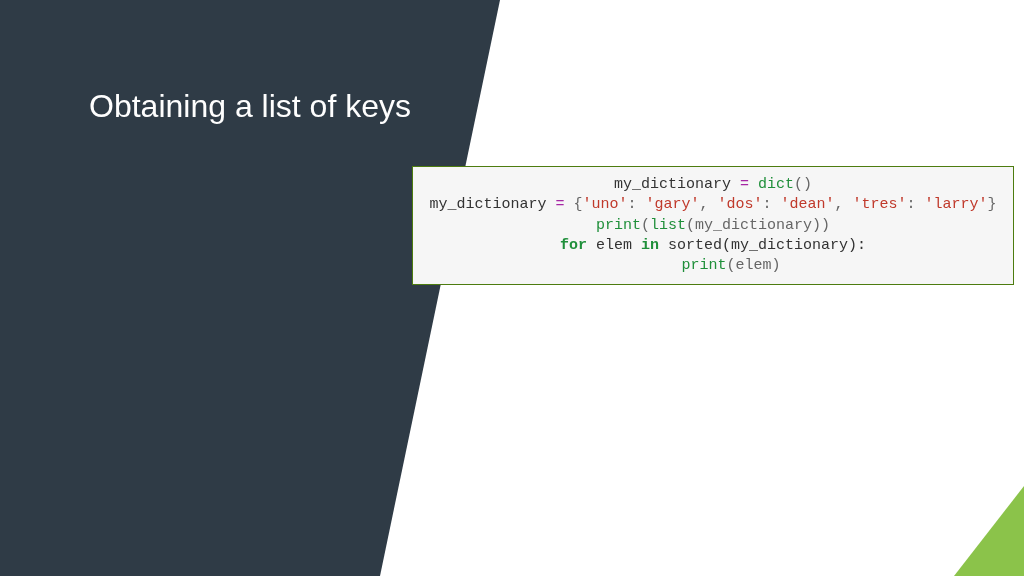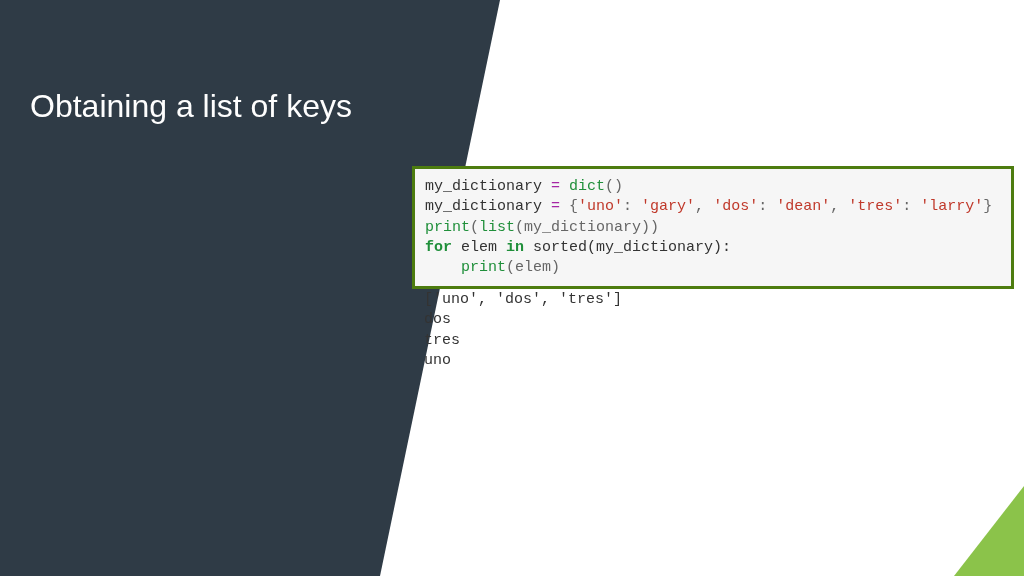--- a/index.html
+++ b/index.html
@@ -1,15 +1,15 @@
 <!DOCTYPE html>
 <html><head>
 <meta charset="utf-8">
 <style>
-  * { margin: 0; padding: 0; box-sizing: border-box; }
+  * { margin: 0; padding: 0; box-sizing: border-box; text-align: center; }
   html, body { width: 1024px; height: 576px; overflow: hidden; font-family: "Segoe UI", Tahoma, sans-serif; }
   .slide {
     position: relative;
     width: 1024px;
     height: 576px;
     background: #fff;
   }
   .left-panel {
     position: absolute;
     top: 0; left: 0;
@@ -47,21 +47,21 @@
     border-bottom: 6px solid transparent;
     border-left: 10px solid #8bc34a;
   }
   .hl { color: #bada74; }
   .code-block {
     position: absolute;
     left: 412px;
     top: 166px;
     width: 602px;
     background: #f6f6f6;
-    border: 3px solid #4d7c0f;
+    border: 1px solid #4d7c0f;
     padding: 8px 10px;
     font-family: Consolas, "Courier New", monospace;
     font-size: 15px;
     line-height: 1.35;
     color: #333;
     white-space: pre;
   }
   .output-block {
     position: absolute;
     left: 414px;
@@ -97,20 +97,16 @@
   <div class="left-panel">
     <h1 class="title">Obtaining a list of keys</h1>
   </div>
 
   <div class="code-block"><span class="c-id">my_dictionary </span><span class="c-op">=</span><span class="c-fn"> dict</span><span class="c-p">()</span>
 <span class="c-id">my_dictionary </span><span class="c-op">=</span><span class="c-p"> {</span><span class="c-str">'uno'</span><span class="c-p">: </span><span class="c-str">'gary'</span><span class="c-p">, </span><span class="c-str">'dos'</span><span class="c-p">: </span><span class="c-str">'dean'</span><span class="c-p">, </span><span class="c-str">'tres'</span><span class="c-p">: </span><span class="c-str">'larry'</span><span class="c-p">}</span>
 <span class="c-fn">print</span><span class="c-p">(</span><span class="c-fn">list</span><span class="c-p">(my_dictionary))</span>
 <span class="c-kw">for</span><span class="c-id"> elem </span><span class="c-kw">in</span><span class="c-id"> sorted(my_dictionary):</span>
 <span>    </span><span class="c-fn">print</span><span class="c-p">(elem)</span></div>
 
-  <div class="output-block">['uno', 'dos', 'tres']
-dos
-tres
-uno</div>
 
   <div class="corner-accent"></div>
 
 </div>
 
 </body></html>

